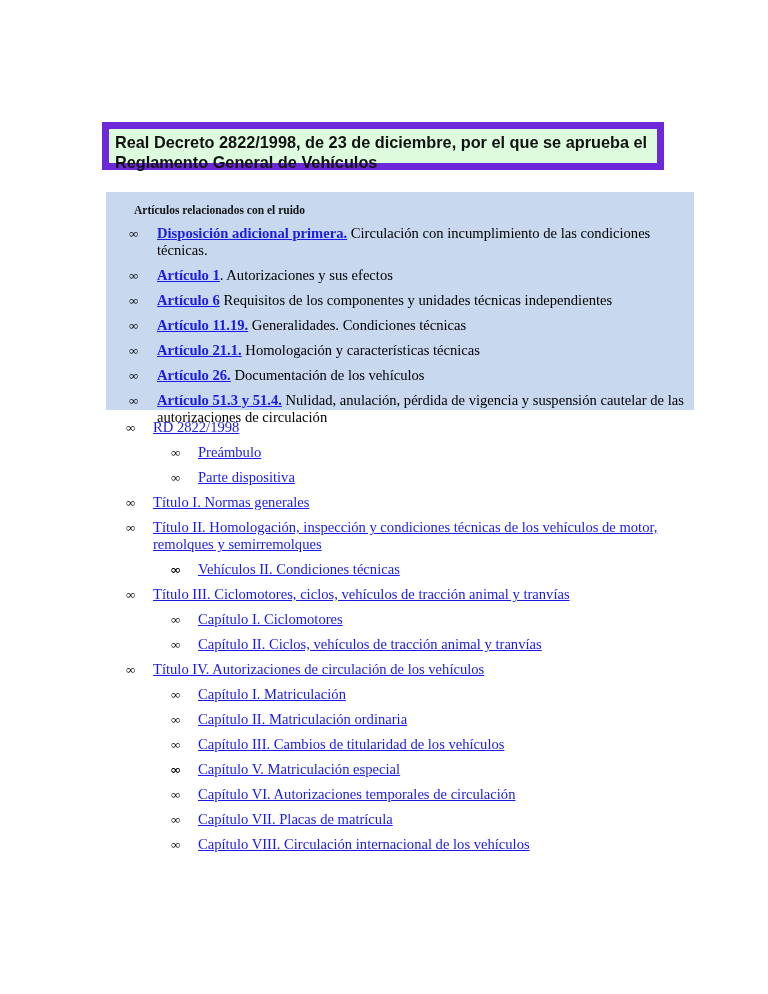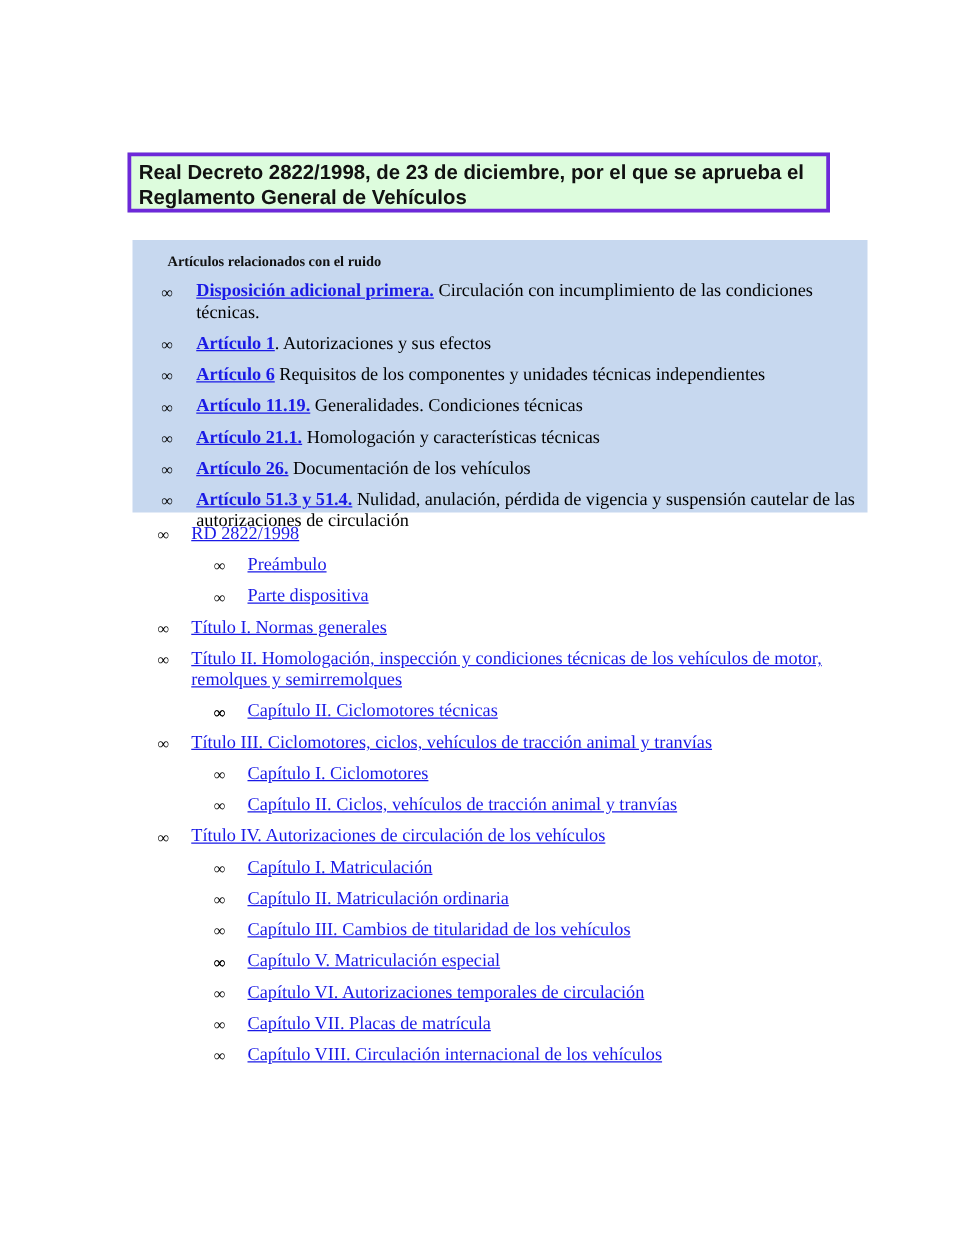--- a/index.html
+++ b/index.html
@@ -15,21 +15,21 @@
       font-family: "Liberation Serif", "DejaVu Serif", serif;
       color: #000;
     }
     .title-box {
       position: absolute;
       left: 102px;
       top: 122px;
       width: 562px;
       height: 48px;
       background: #ddfcdd;
-      border: 3px solid #6d28d9;
+      border: 7px solid #6d28d9;
       box-sizing: border-box;
       padding: 3px 4px 0 6px;
       font-family: "Liberation Sans", "DejaVu Sans", sans-serif;
       font-weight: bold;
       font-size: 16.3px;
       line-height: 20px;
       color: #111;
     }
     .related-box {
       position: absolute;
@@ -128,21 +128,21 @@
   </ul>
 </div>
 
 <ul class="toc">
   <li class="lvl1"><span class="bullet">∞</span><a href="#">RD 2822/1998</a></li>
   <li class="lvl2"><span class="bullet">∞</span><a href="#">Preámbulo</a></li>
   <li class="lvl2"><span class="bullet">∞</span><a href="#">Parte dispositiva</a></li>
   <li class="lvl1"><span class="bullet">∞</span><a href="#">Título I. Normas generales</a></li>
   <li class="lvl1"><span class="bullet">∞</span><a href="#">Título II. Homologación, inspección y condiciones técnicas de los vehículos de motor, remolques y semirremolques</a></li>
   <li class="lvl2"><span class="bullet">∞</span></li>
-  <li class="lvl2"><span class="bullet">∞</span><a href="#">Capítulo II. Ciclomotores técnicas</a></li>
+  <li class="lvl2"><span class="bullet">∞</span><a href="#">Vehículos II. Condiciones técnicas</a></li>
   <li class="lvl1"><span class="bullet">∞</span><a href="#">Título III. Ciclomotores, ciclos, vehículos de tracción animal y tranvías</a></li>
   <li class="lvl2"><span class="bullet">∞</span><a href="#">Capítulo I. Ciclomotores</a></li>
   <li class="lvl2"><span class="bullet">∞</span><a href="#">Capítulo II. Ciclos, vehículos de tracción animal y tranvías</a></li>
   <li class="lvl1"><span class="bullet">∞</span><a href="#">Título IV. Autorizaciones de circulación de los vehículos</a></li>
   <li class="lvl2"><span class="bullet">∞</span><a href="#">Capítulo I. Matriculación</a></li>
   <li class="lvl2"><span class="bullet">∞</span><a href="#">Capítulo II. Matriculación ordinaria</a></li>
   <li class="lvl2"><span class="bullet">∞</span><a href="#">Capítulo III. Cambios de titularidad de los vehículos</a></li>
   <li class="lvl2"><span class="bullet">∞</span></li>
   <li class="lvl2"><span class="bullet">∞</span><a href="#">Capítulo V. Matriculación especial</a></li>
   <li class="lvl2"><span class="bullet">∞</span><a href="#">Capítulo VI. Autorizaciones temporales de circulación</a></li>

